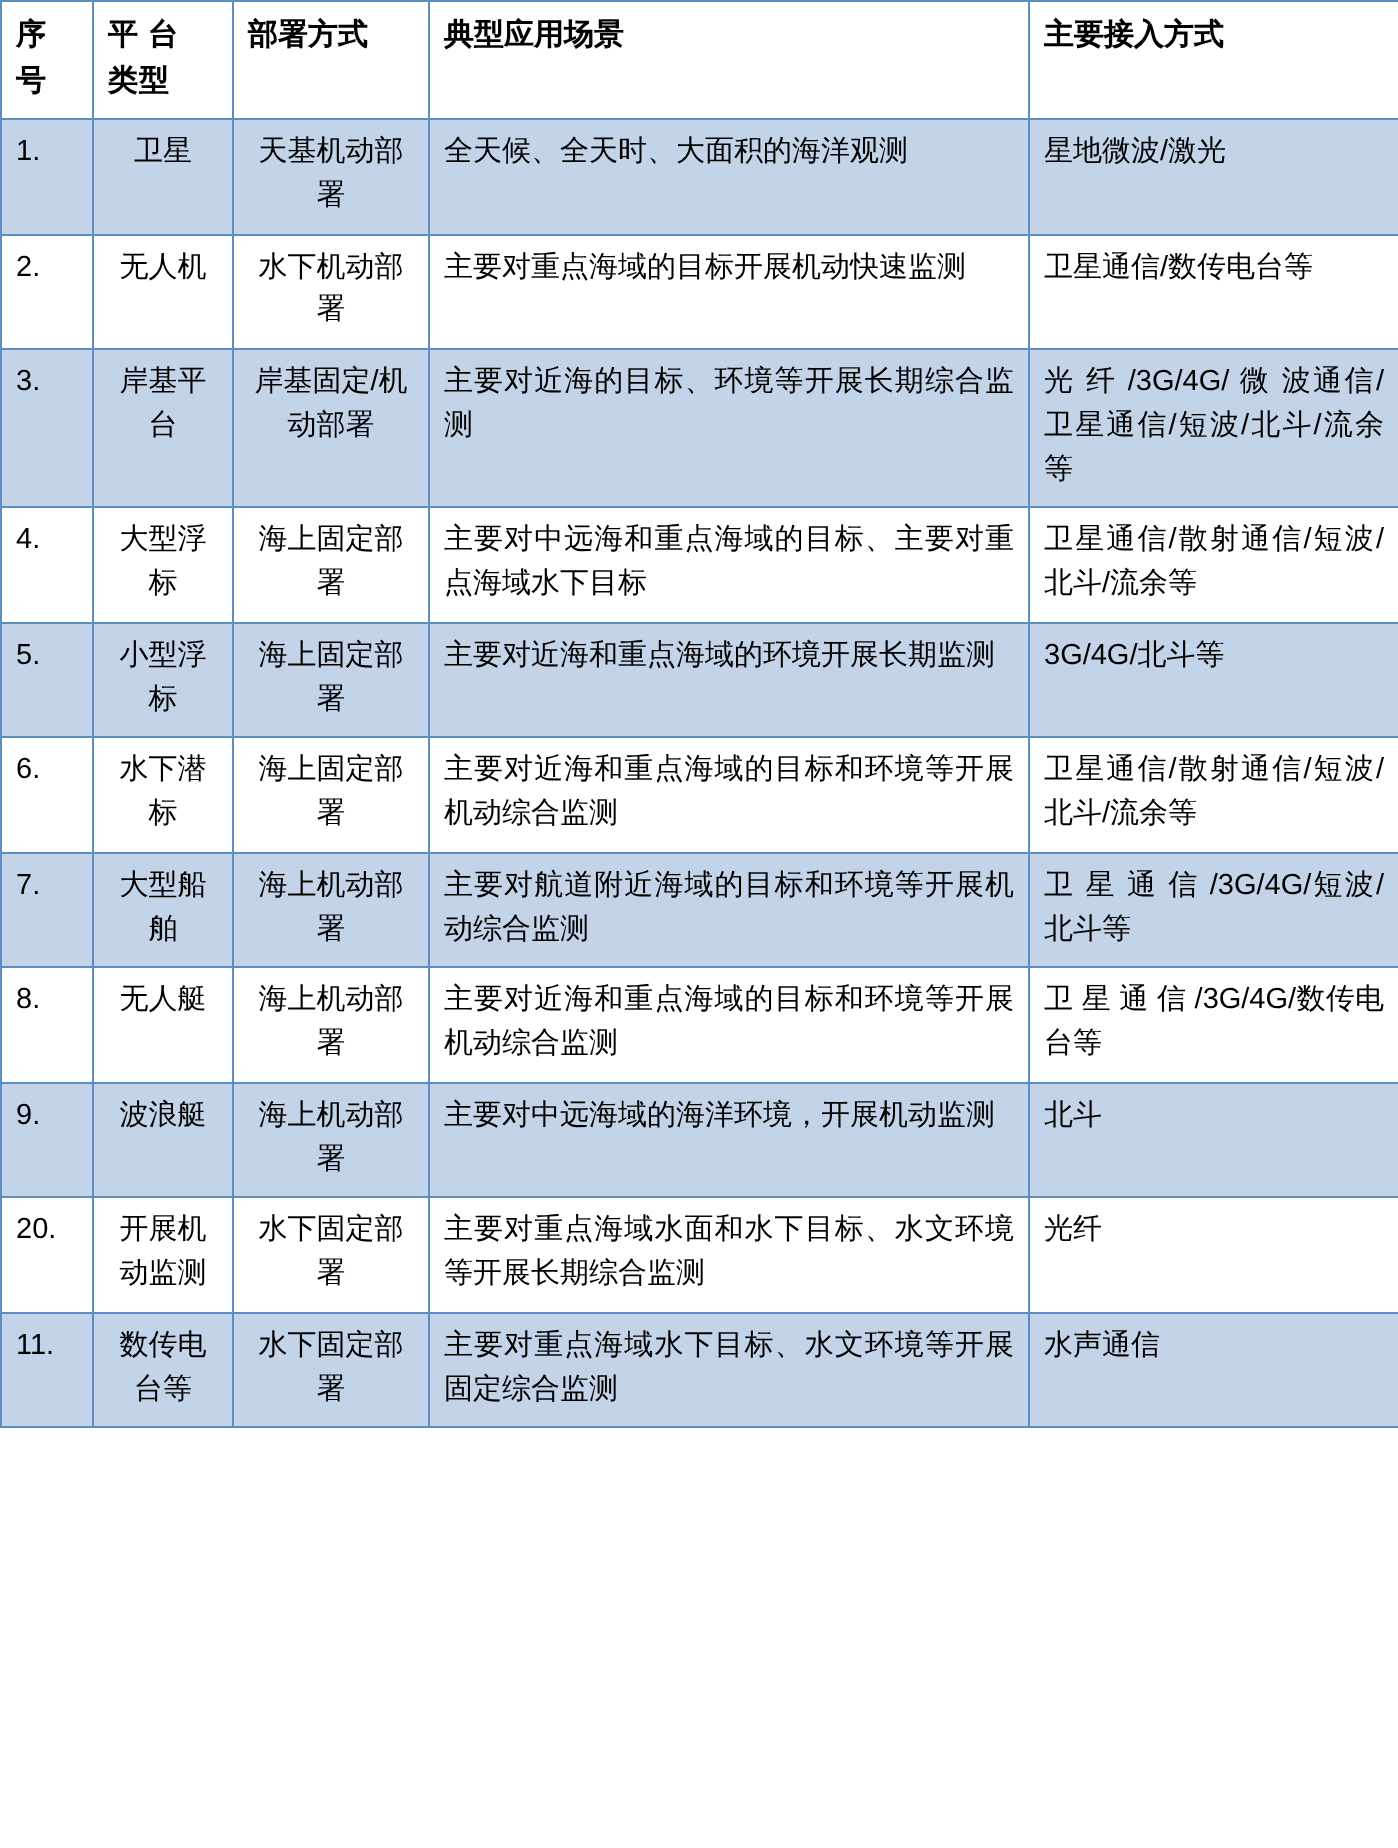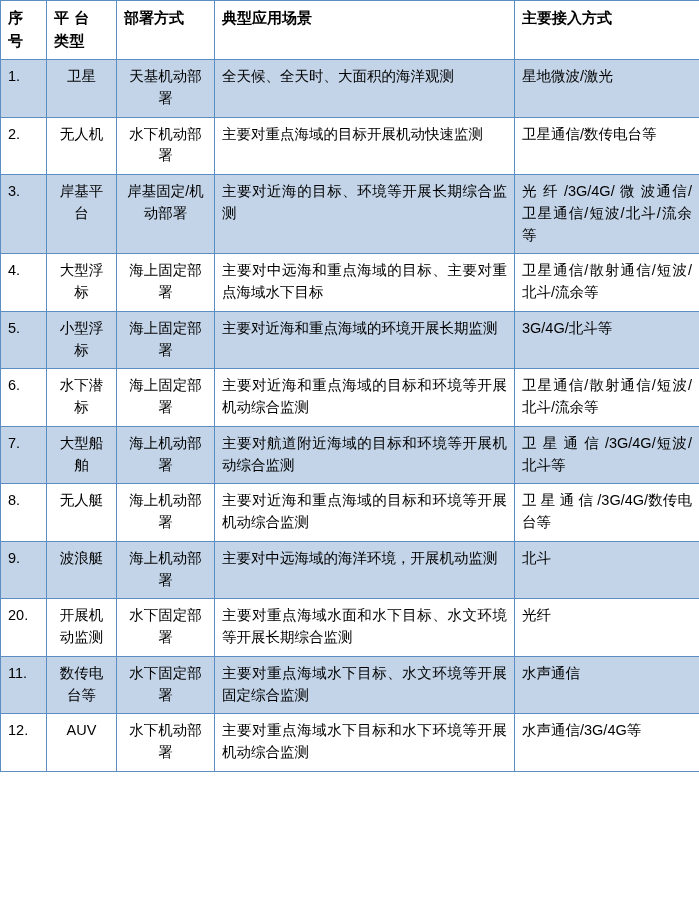--- a/index.html
+++ b/index.html
@@ -167,22 +167,15 @@
           <td class="just">主要对重点海域水面和水下目标、水文环境等开展长期综合监测</td>
           <td class="just">光纤</td>
         </tr>
         <tr class="odd">
           <td class="idx">11.</td>
           <td class="plat">数传电台等</td>
           <td class="deploy">水下固定部署</td>
           <td class="just">主要对重点海域水下目标、水文环境等开展固定综合监测</td>
           <td class="just">水声通信</td>
         </tr>
-        <tr class="even">
-          <td class="idx">12.</td>
-          <td class="plat">AUV</td>
-          <td class="deploy">水下机动部署</td>
-          <td class="just">主要对重点海域水下目标和水下环境等开展机动综合监测</td>
-          <td class="just">水声通信/3G/4G等</td>
-        </tr>
       </tbody>
   </table>
 </div>
 
 </body></html>

